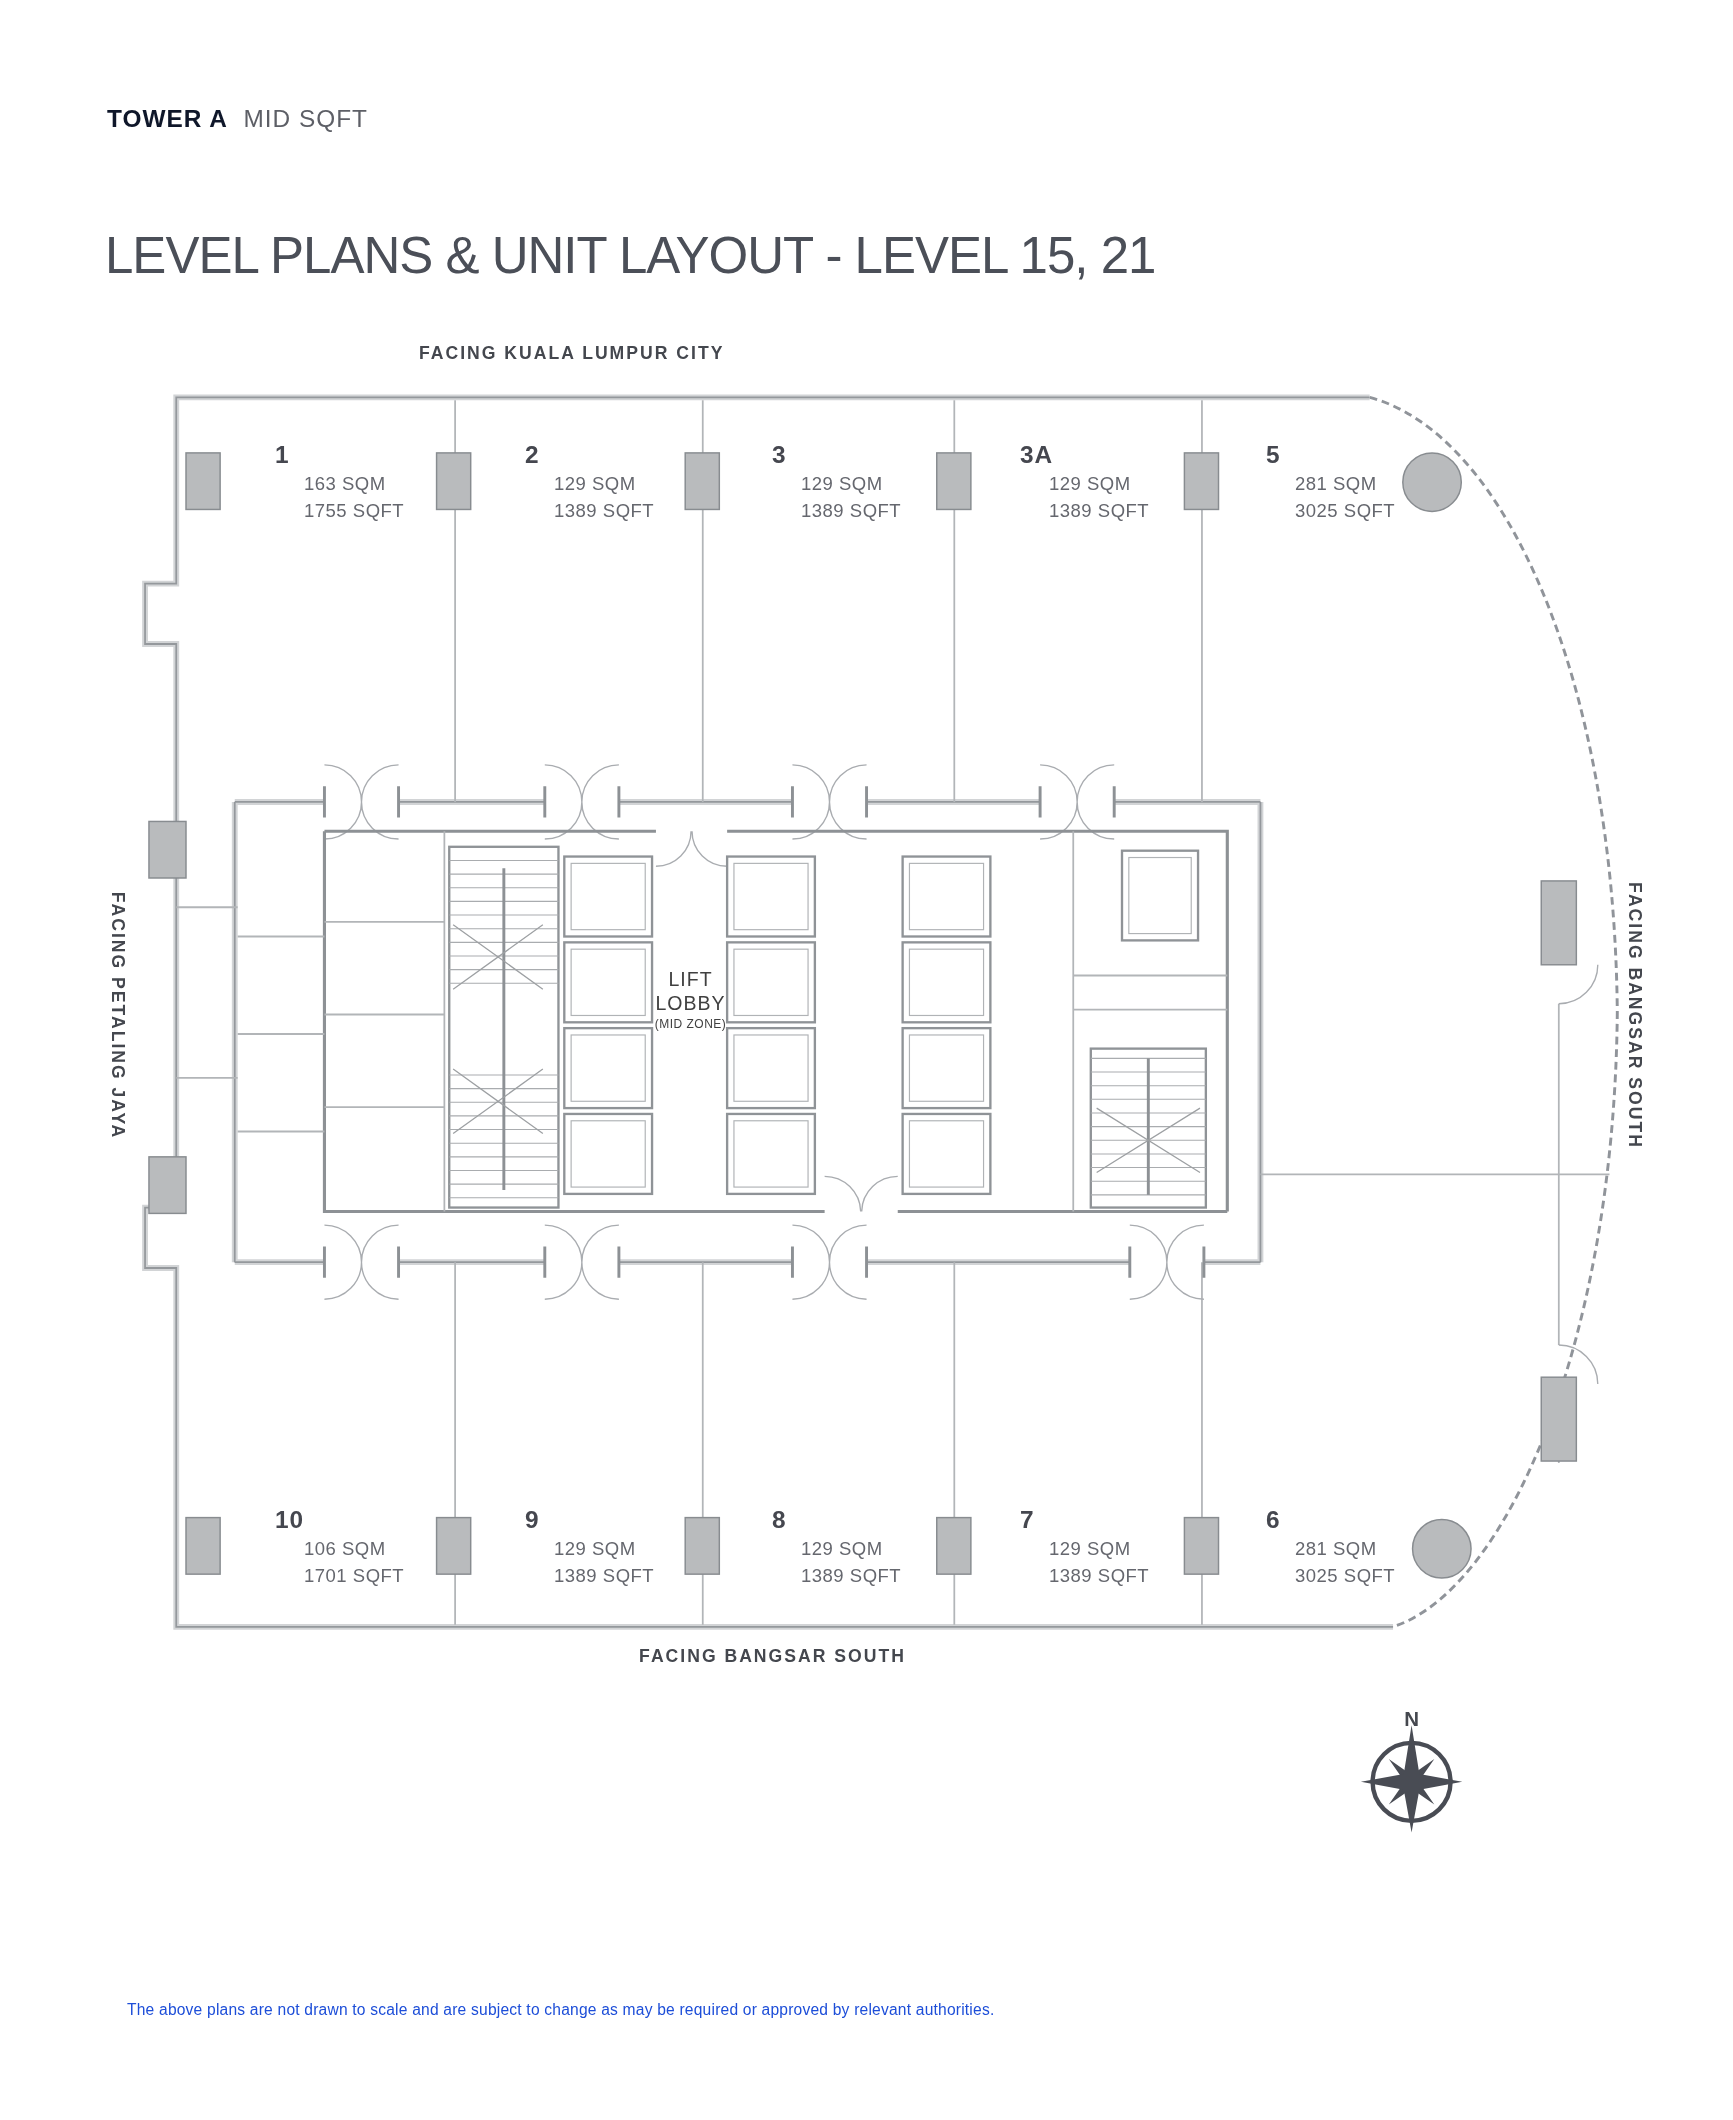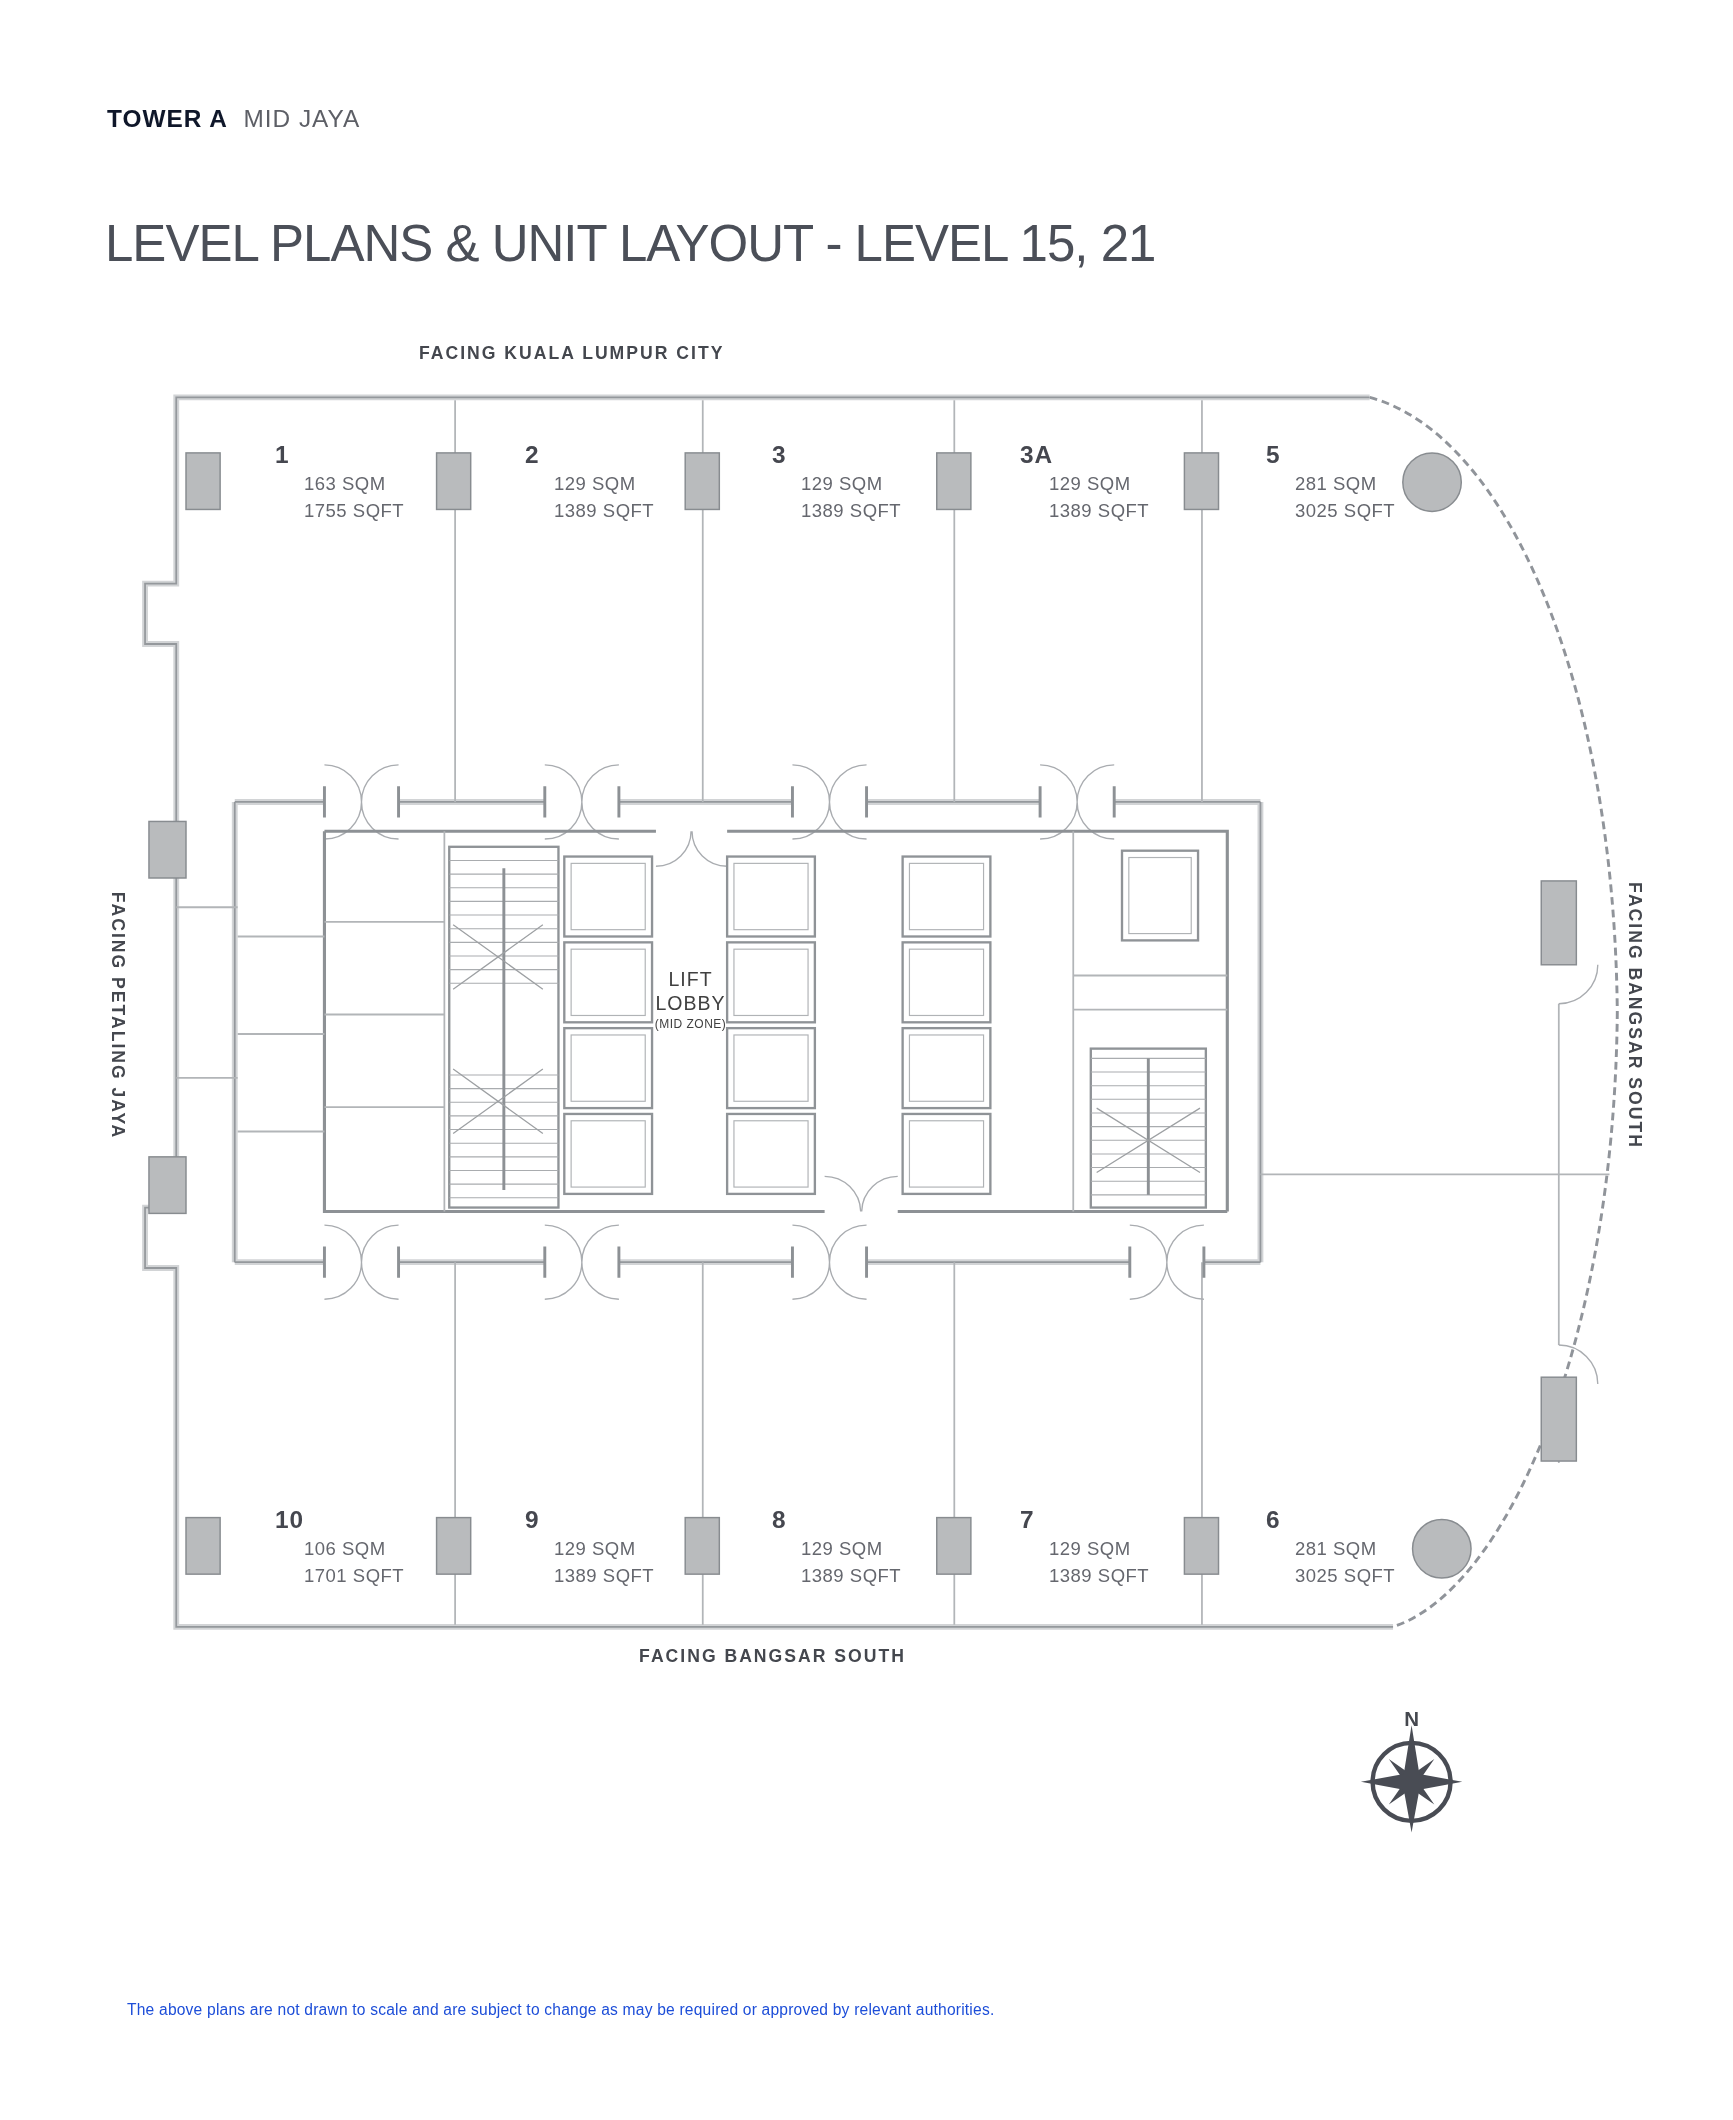--- a/index.html
+++ b/index.html
@@ -4,21 +4,21 @@
 <style>
   html,body{margin:0;padding:0;background:#ffffff;}
   body{width:1734px;height:2120px;position:relative;overflow:hidden;
        font-family:"Liberation Sans", sans-serif;}
   .abs{position:absolute;}
 
   
   .eyebrow{left:107px;top:105px;font-size:24.4px;letter-spacing:1px;}
   .eyebrow .tower{font-weight:bold;color:#0f172a;}
   .eyebrow .zone{font-weight:normal;color:#5d5f66;margin-left:15.6px;}
-  .page-title{left:105px;top:214px;font-size:51px;letter-spacing:-1px;
+  .page-title{left:105px;top:226px;font-size:51px;letter-spacing:-1px;
               color:#4b4f58;font-weight:400;}
 
   
   .facing{font-size:17.6px;font-weight:bold;letter-spacing:2px;color:#44474e;}
   .facing-top{left:419px;top:343px;width:683px;text-align:left;}
   .facing-bottom{left:431px;top:1646px;width:683px;text-align:center;}
   .facing-left{left:-175px;top:1005px;width:585px;text-align:center;
                transform:rotate(90deg);}
   .facing-right{left:1342px;top:1005px;width:585px;text-align:center;
                 transform:rotate(90deg);}
@@ -58,21 +58,21 @@
   .stringer{fill:none;stroke:#8d9195;stroke-width:3;}
   .compass-shape{fill:#494c54;}
   .compass-ring{fill:none;stroke:#494c54;stroke-width:4.5;}
   .compass-n{font-family:"Liberation Sans",sans-serif;font-size:21px;
              font-weight:bold;fill:#45484f;text-anchor:middle;}
 </style>
 </head>
 <body>
 
 <div class="abs eyebrow">
-  <span class="tower">TOWER A</span><span class="zone">MID JAYA</span>
+  <span class="tower">TOWER A</span><span class="zone">MID SQFT</span>
 </div>
 <div class="abs page-title">LEVEL PLANS &amp; UNIT LAYOUT - LEVEL 15, 21</div>
 
 <div class="abs facing facing-top">FACING KUALA LUMPUR CITY</div>
 <div class="abs facing facing-left">FACING PETALING JAYA</div>
 <div class="abs facing facing-right">FACING BANGSAR SOUTH</div>
 <div class="abs facing facing-bottom">FACING BANGSAR SOUTH</div>
 
 <svg class="abs" style="left:98px;top:371px;" width="1580" height="1482" viewBox="100 380 1620 1520">
 

